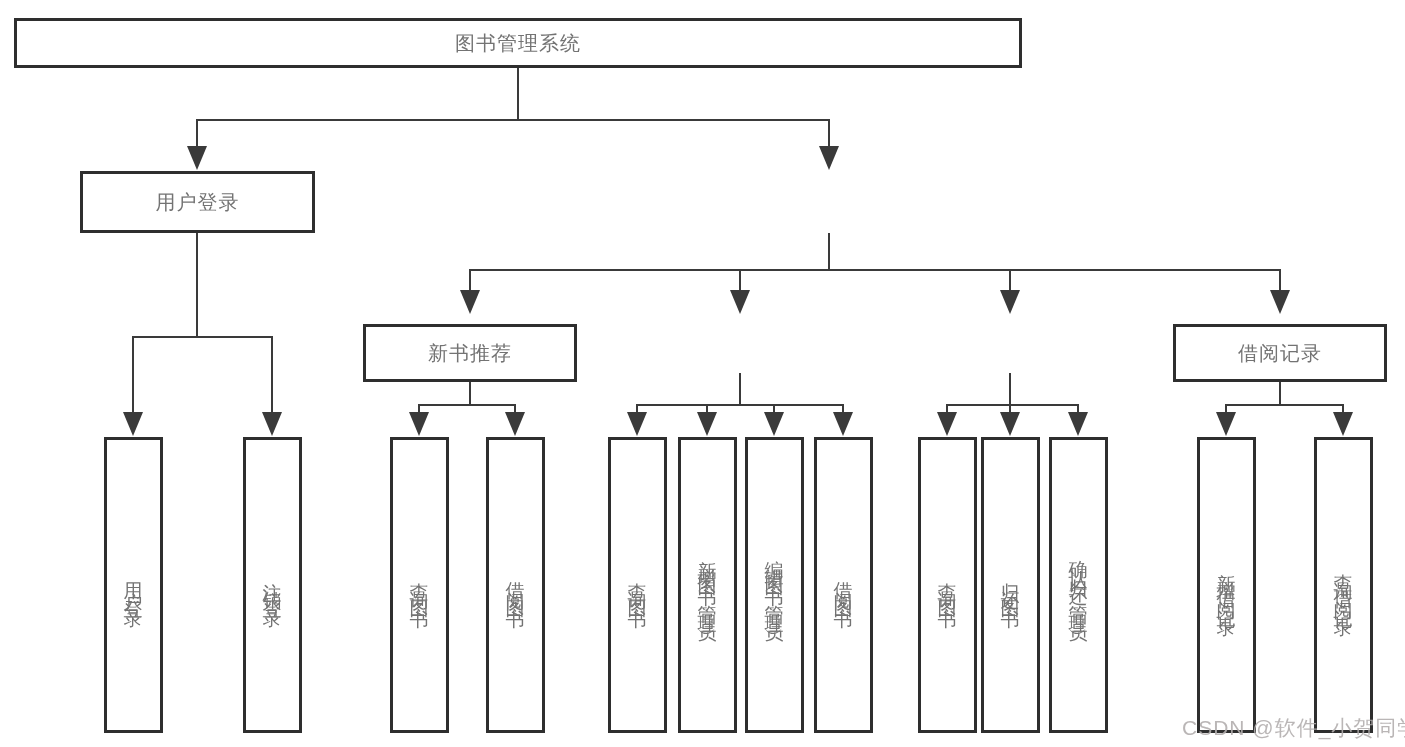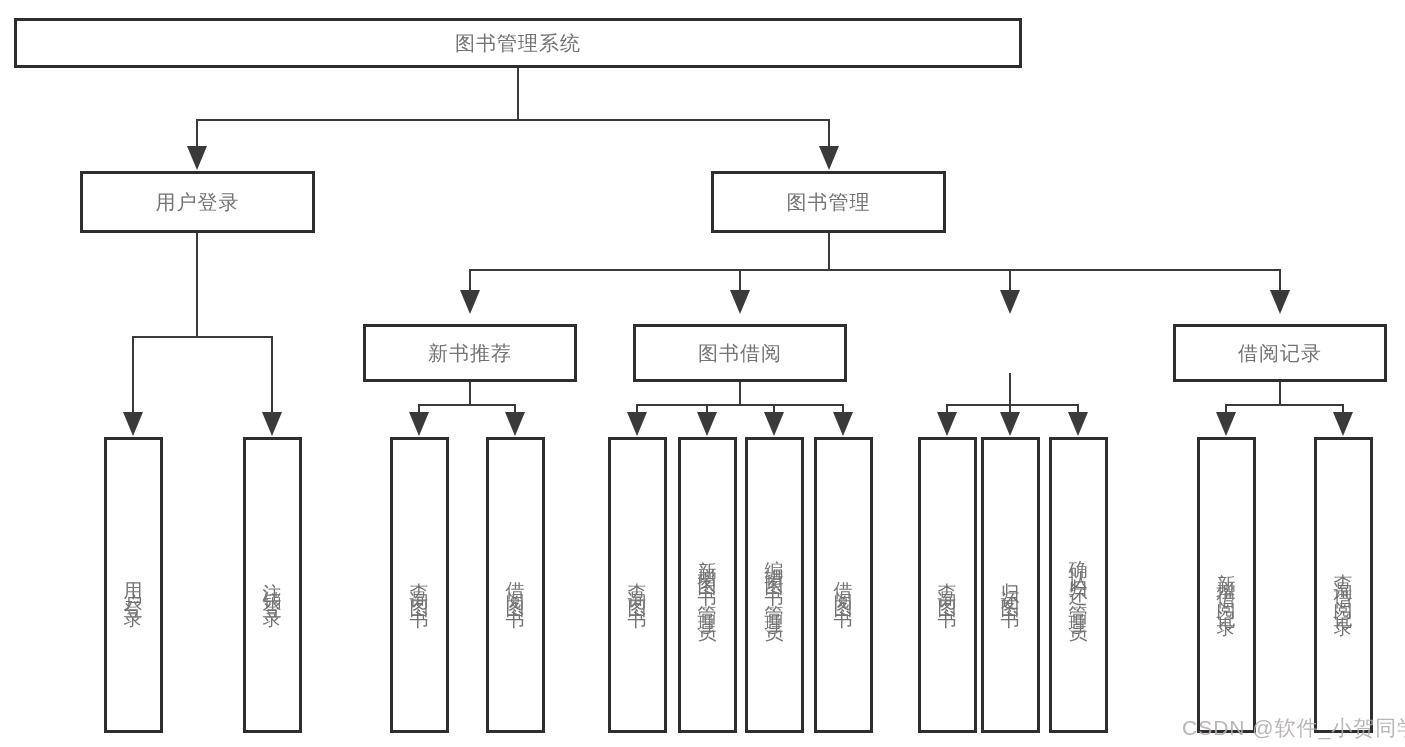--- a/index.html
+++ b/index.html
@@ -146,30 +146,24 @@
   <i class="ah" style="left:1216px;top:412px"></i>
   <i class="ah" style="left:1333px;top:412px"></i>
 
   <div class="node node-root">
     <span>图书管理系统</span>
   </div>
 
   <div class="node node-l2-a">
     <span>用户登录</span>
   </div>
-  <div class="node node-l2-b">
-    <span>图书管理</span>
-  </div>
 
   <div class="node node-l3 node-l3-a">
     <span>新书推荐</span>
   </div>
-  <div class="node node-l3 node-l3-b">
-    <span>图书借阅</span>
-  </div>
   <div class="node node-l3 node-l3-d">
     <span>借阅记录</span>
   </div>
 
   <div class="node leaf lf1">
     <span>用户登录</span>
   </div>
   <div class="node leaf lf2">
     <span>注销登录</span>
   </div>

